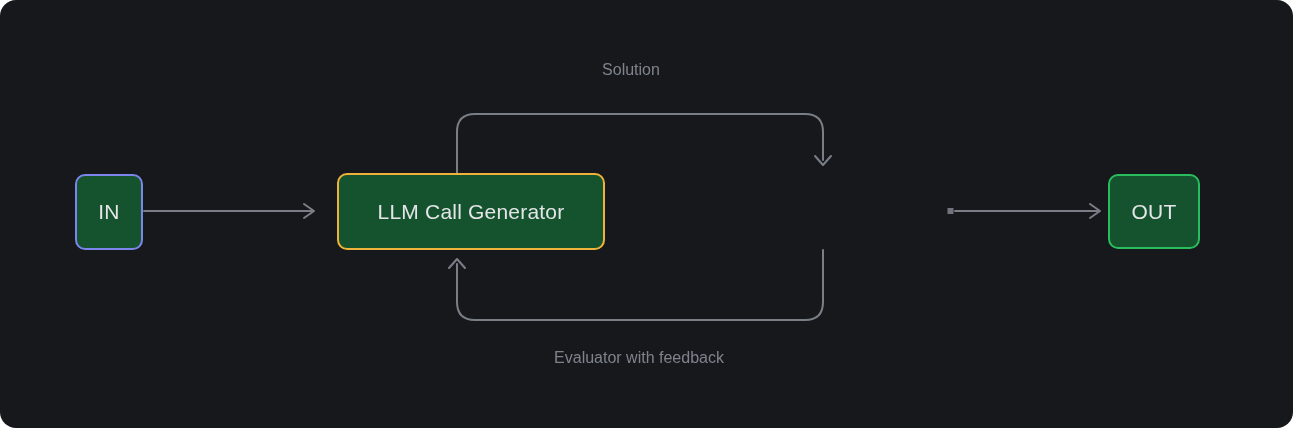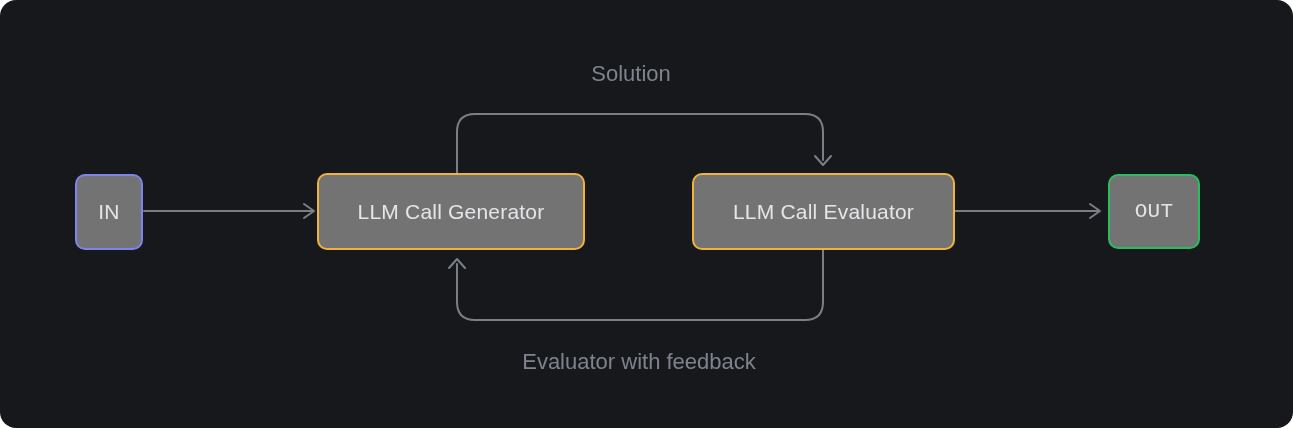--- a/index.html
+++ b/index.html
@@ -28,38 +28,38 @@
     stroke-width: 2;
     stroke-linecap: round;
     stroke-linejoin: round;
   }
   .node {
     position: absolute;
     box-sizing: border-box;
     display: flex;
     align-items: center;
     justify-content: center;
-    background: #737373;
+    background: #14532d;
     border: 2px solid #888;
     border-radius: 10px;
     color: #e4e5e8;
     font-size: 21px;
     font-weight: 500;
     letter-spacing: 0.2px;
     white-space: nowrap;
   }
   .node-in        { left: 75px;   top: 174px; width: 68px;  height: 76px; }
   .node-generator { left: 317px;  top: 173px; width: 268px; height: 77px; }
   .node-evaluator { left: 692px;  top: 173px; width: 263px; height: 77px; }
   .node-out       { left: 1108px; top: 174px; width: 92px;  height: 75px; }
   .edge-label {
     position: absolute;
     transform: translateX(-50%);
     color: #7e838d;
-    font-size: 22px;
+    font-size: 16px;
     font-weight: 400;
     white-space: nowrap;
   }
   .label-solution { left: 631px;  top: 61px;  }
   .label-rejected { left: 639px;  top: 349px; }
   .label-accepted { left: 1029px; top: 229px; }
 </style>
 </head>
 <body>
 
@@ -86,29 +86,26 @@
       <rect x="947.5" y="208" width="6" height="6" fill="#70747c" stroke="none"></rect>
       <path d="M955 211 L1098 211"></path>
       <polyline points="1090,204 1100,211 1090,218"></polyline>
     </g>
   </svg>
 
   <div class="node node-in" style="border-color: rgb(123, 133, 236);">
     <span>IN</span>
   </div>
 
-  <div class="node node-generator" style="border-color: rgb(239, 178, 58);">
+  <div class="node node-generator" style="border-color: rgb(239, 178, 58); margin-left: 20px;">
     <span>LLM Call Generator</span>
   </div>
 
-  <div class="node node-evaluator" style="border-color: rgb(239, 178, 58);">
-    <span>LLM Call Evaluator</span>
-  </div>
 
-  <div class="node node-out" style="border-color: rgb(42, 189, 93); font-family: Liberation Mono, monospace;">
+  <div class="node node-out" style="border-color: rgb(42, 189, 93);">
     <span>OUT</span>
   </div>
 
   <div class="edge-label label-solution">Solution</div>
 
   <div class="edge-label label-rejected">Evaluator with feedback</div>
 
 
 </div>
 

